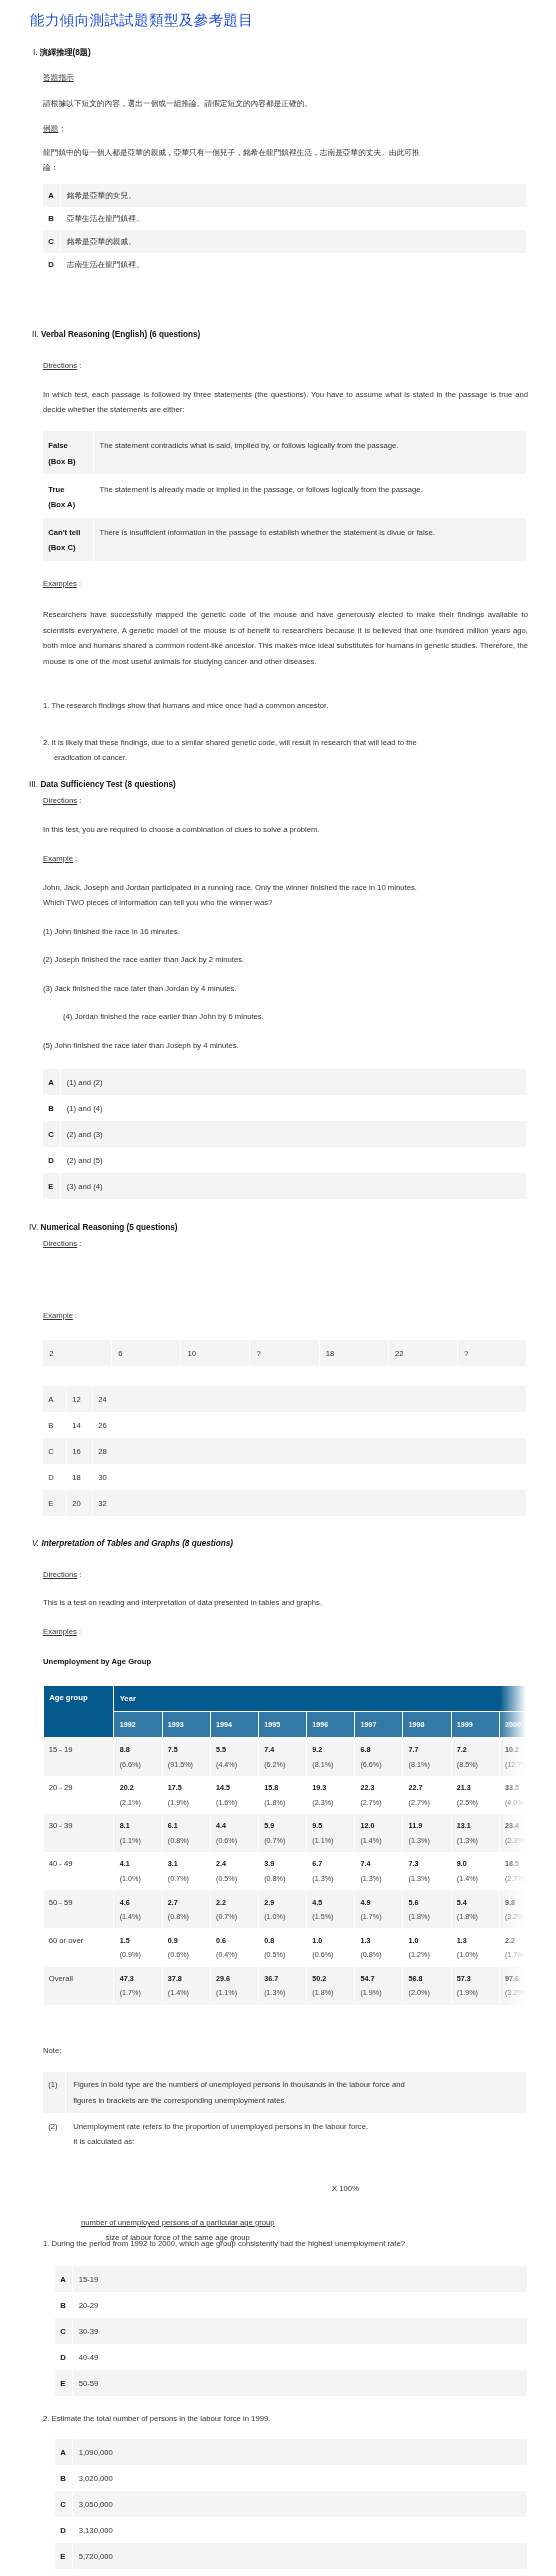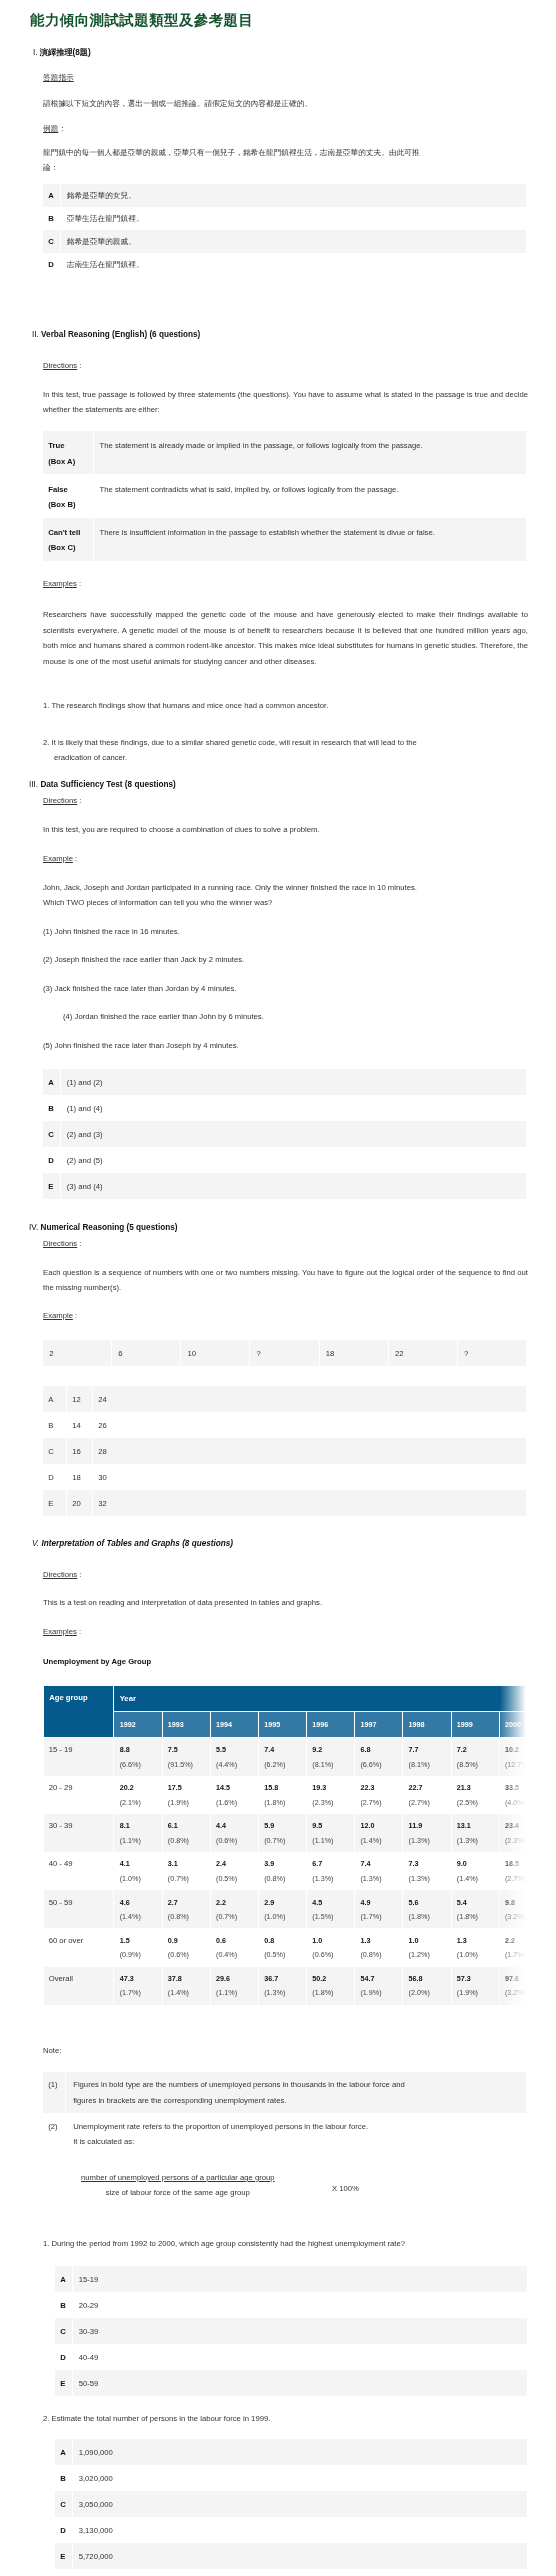--- a/index.html
+++ b/index.html
@@ -4,21 +4,21 @@
 <style>
   html, body { margin: 0; padding: 0; background: #ffffff; }
   body {
     width: 557px;
     font-family: "Liberation Sans", "DejaVu Sans", sans-serif;
     color: #333333;
     font-size: 7.7px;
   }
   .page { position: relative; width: 557px; height: 2576px; overflow: hidden; }
   .abs { position: absolute; }
-  .title { left: 30px; top: 11.3px; font-size: 14.4px; color: #14532d; font-weight: bold; letter-spacing: 0.5px; font-family: "DejaVu Sans", sans-serif; }
+  .title { left: 30px; top: 11.3px; font-size: 14.4px; color: #1d4ed8; font-weight: normal; letter-spacing: 0.5px; font-family: "DejaVu Sans", sans-serif; }
   .sec { font-size: 8.2px; font-weight: bold; color: #111; }
   .sec .num { font-weight: normal; }
   .ul { text-decoration: underline; color: #333; font-size: 7.7px; }
   .txt { font-size: 7.7px; color: #333; line-height: 15px; }
   .just { text-align: justify; width: 485px; }
   .opts { left: 43px; width: 483px; }
   .opt-row { display: flex; height: 26px; align-items: center; }
   .opt-row:nth-child(odd) { background: #f4f4f4; }
   .opt-row .let { width: 17.5px; height: 100%; display: flex; align-items: center; padding-left: 5.2px; box-sizing: border-box; font-weight: bold; color: #111; border-right: 1px solid #fff; }
   .opt-row .val { padding-left: 6.2px; color: #333; }
@@ -44,21 +44,21 @@
   .ut tr.r:nth-child(odd) td { background: #f4f4f4; }
   .ut .b { font-weight: bold; color: #111; display: block; }
   .ut .p { color: #444; display: block; }
   .fade { position: absolute; right: 0; top: 0; width: 26px; height: 100%; background: linear-gradient(to right, rgba(255,255,255,0), #ffffff); pointer-events: none; }
   .notes { left: 43px; width: 483px; }
   .note-row { display: flex; }
   .note-row:first-child { background: #f4f4f4; }
   .note-row .nk { width: 23px; padding: 5.2px 0 5.2px 5.2px; box-sizing: border-box; border-right: 1px solid #fff; line-height: 15.5px; color: #333; }
   .note-row .nv { padding: 5.2px 5.2px 5.2px 7.2px; line-height: 15.5px; color: #333; }
   .frac { left: 81px; text-align: center; color: #333; font-size: 7.7px; }
-  .frac .num-l { text-decoration: underline; }
+  .frac .num-l { text-decoration: underline; margin-top: 45px; }
   .qopts { left: 55px; width: 472px; }
 </style>
 </head>
 <body>
 
 <div class="page">
 
   <div class="abs title">能力傾向測試試題類型及參考題目</div>
 
   <div class="abs sec" style="left:33px; top:47px;">
@@ -87,30 +87,30 @@
         <div class="let">D</div>
         <div class="val">志南生活在龍門鎮裡。</div>
       </div>
   </div>
 
   <div class="abs sec" style="left:32px; top:330px;">
     <span class="num">II.</span>
     <span>Verbal Reasoning (English) (6 questions)</span>
   </div>
   <div class="abs" style="left:43px; top:361px;"><span class="ul">Directions</span><span> :</span></div>
-  <div class="abs txt just" style="left:43px; top:387px;">In this test, true passage is followed by three statements (the questions). You have to assume what is stated in the passage is true and decide whether the statements are either:</div>
+  <div class="abs txt just" style="left:43px; top:387px;">In which test, each passage is followed by three statements (the questions). You have to assume what is stated in the passage is true and decide whether the statements are either:</div>
   <table class="abs tfc" style="top:431px;">
     <tbody>
-        <tr style="height:41px">
+        <tr style="height:42px">
+      <td class="k"><span>False</span><br><span>(Box B)</span></td>
+      <td>The statement contradicts what is said, implied by, or follows logically from the passage.</td>
+    </tr>
+    <tr style="height:41px">
       <td class="k"><span>True</span><br><span>(Box A)</span></td>
       <td>The statement is already made or implied in the passage, or follows logically from the passage.</td>
-    </tr>
-    <tr style="height:42px">
-      <td class="k"><span>False</span><br><span>(Box B)</span></td>
-      <td>The statement contradicts what is said, implied by, or follows logically from the passage.</td>
     </tr>
     <tr style="height:42px">
       <td class="k"><span>Can't tell</span><br><span>(Box C)</span></td>
       <td>There is insufficient information in the passage to establish whether the statement is divue or false.</td>
     </tr>
   </tbody>
     </table>
   <div class="abs" style="left:43px; top:579px;"><span class="ul">Examples</span><span> :</span></div>
   <div class="abs txt just" style="left:43px; top:607px; line-height:15.5px;">Researchers have successfully mapped the genetic code of the mouse and have generously elected to make their findings available to scientists everywhere. A genetic model of the mouse is of benefit to researchers because it is believed that one hundred million years ago, both mice and humans shared a common rodent-like ancestor. This makes mice ideal substitutes for humans in genetic studies. Therefore, the mouse is one of the most useful animals for studying cancer and other diseases.</div>
   <div class="abs txt" style="left:43px; top:698px;">1. The research findings show that humans and mice once had a common ancestor.</div>
@@ -152,21 +152,20 @@
         <div class="let">E</div>
         <div class="val">(3) and (4)</div>
       </div>
   </div>
 
   <div class="abs sec" style="left:29px; top:1223px;">
     <span class="num">IV.</span>
     <span>Numerical Reasoning (5 questions)</span>
   </div>
   <div class="abs" style="left:43px; top:1239px;"><span class="ul">Directions</span><span> :</span></div>
-  <div class="abs txt just" style="left:43px; top:1265px;">Each question is a sequence of numbers with one or two numbers missing. You have to figure out the logical order of the sequence to find out the missing number(s).</div>
   <div class="abs" style="left:43px; top:1311px;"><span class="ul">Example</span><span> :</span></div>
   <div class="abs seq" style="top:1340px;">
     <div>2</div>
     <div>6</div>
     <div>10</div>
     <div>?</div>
     <div>18</div>
     <div>22</div>
     <div>?</div>
   </div>

